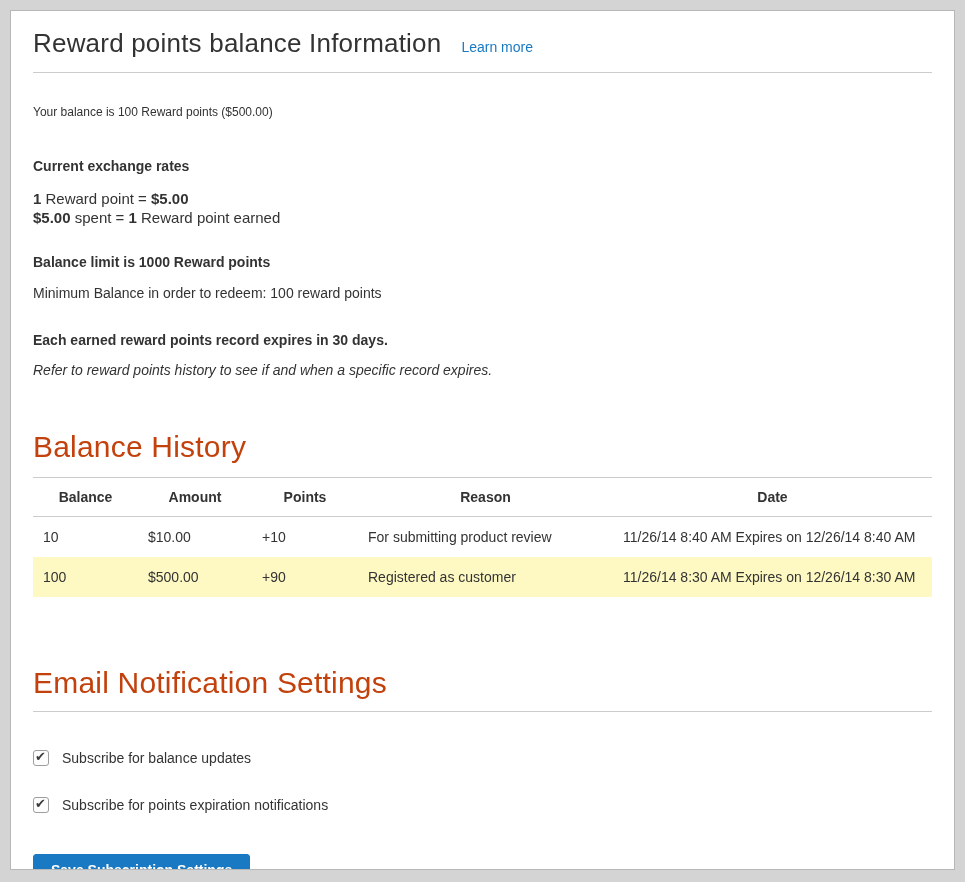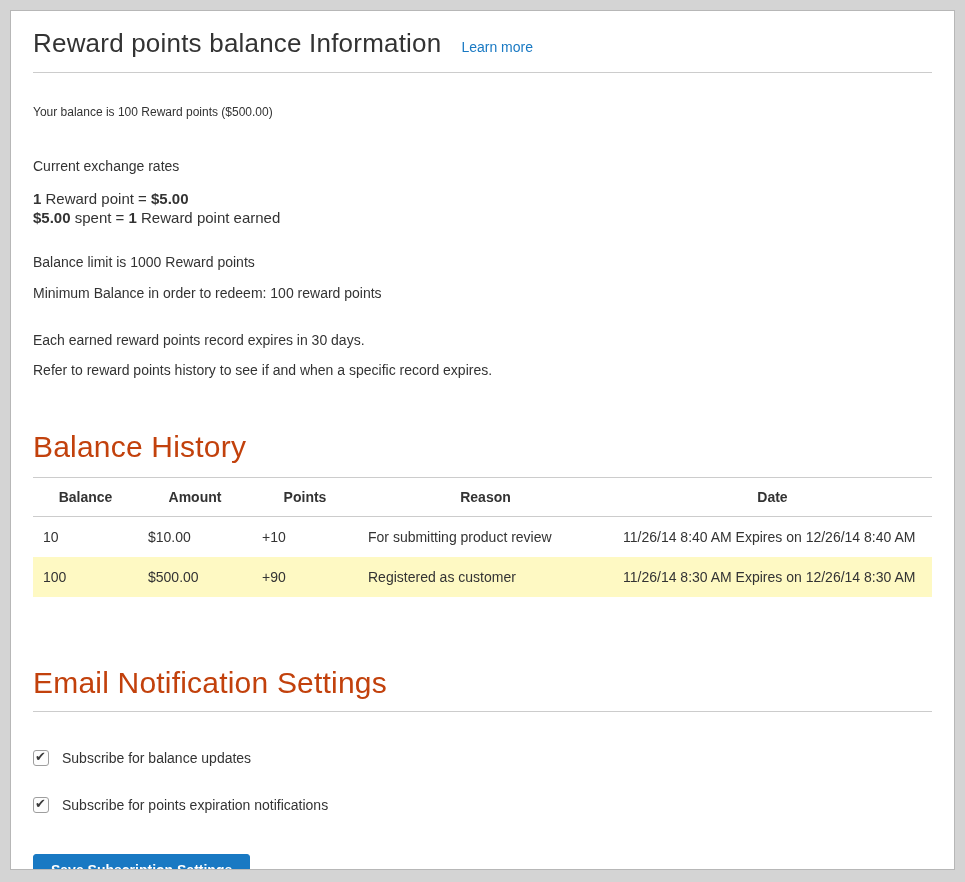--- a/index.html
+++ b/index.html
@@ -42,28 +42,28 @@
     border: 0;
     border-top: 1px solid #ccc;
     margin-top: 13px;
   }
   .balance-summary {
     margin-top: 29px;
     font-size: 12px;
     line-height: 20px;
   }
   
-  .bold-label { font-weight: normal; font-size: 14px; line-height: 15px; }
+  .bold-label { font-weight: bold; font-size: 14px; line-height: 15px; }
   .exchange-heading { margin-top: 37px; }
   .rate-lines { margin-top: 15px; font-size: 15px; line-height: 19px; }
   .rate-lines b { font-weight: bold; }
   .balance-limit { margin-top: 28px; }
   .minimum-balance { margin-top: 16px; font-size: 14px; line-height: 15px; }
   .expires-label { margin-top: 32px; }
-  .expires-note { margin-top: 15px; font-size: 14px; line-height: 15px; }
+  .expires-note { margin-top: 15px; font-size: 14px; line-height: 15px; font-style: italic; }
   
   h2.section-title {
     font-size: 30px;
     font-weight: 300;
     line-height: 32px;
     color: #c2410c;
     letter-spacing: 0.2px;
   }
   .history-title { margin-top: 53px; }
   table.history {

